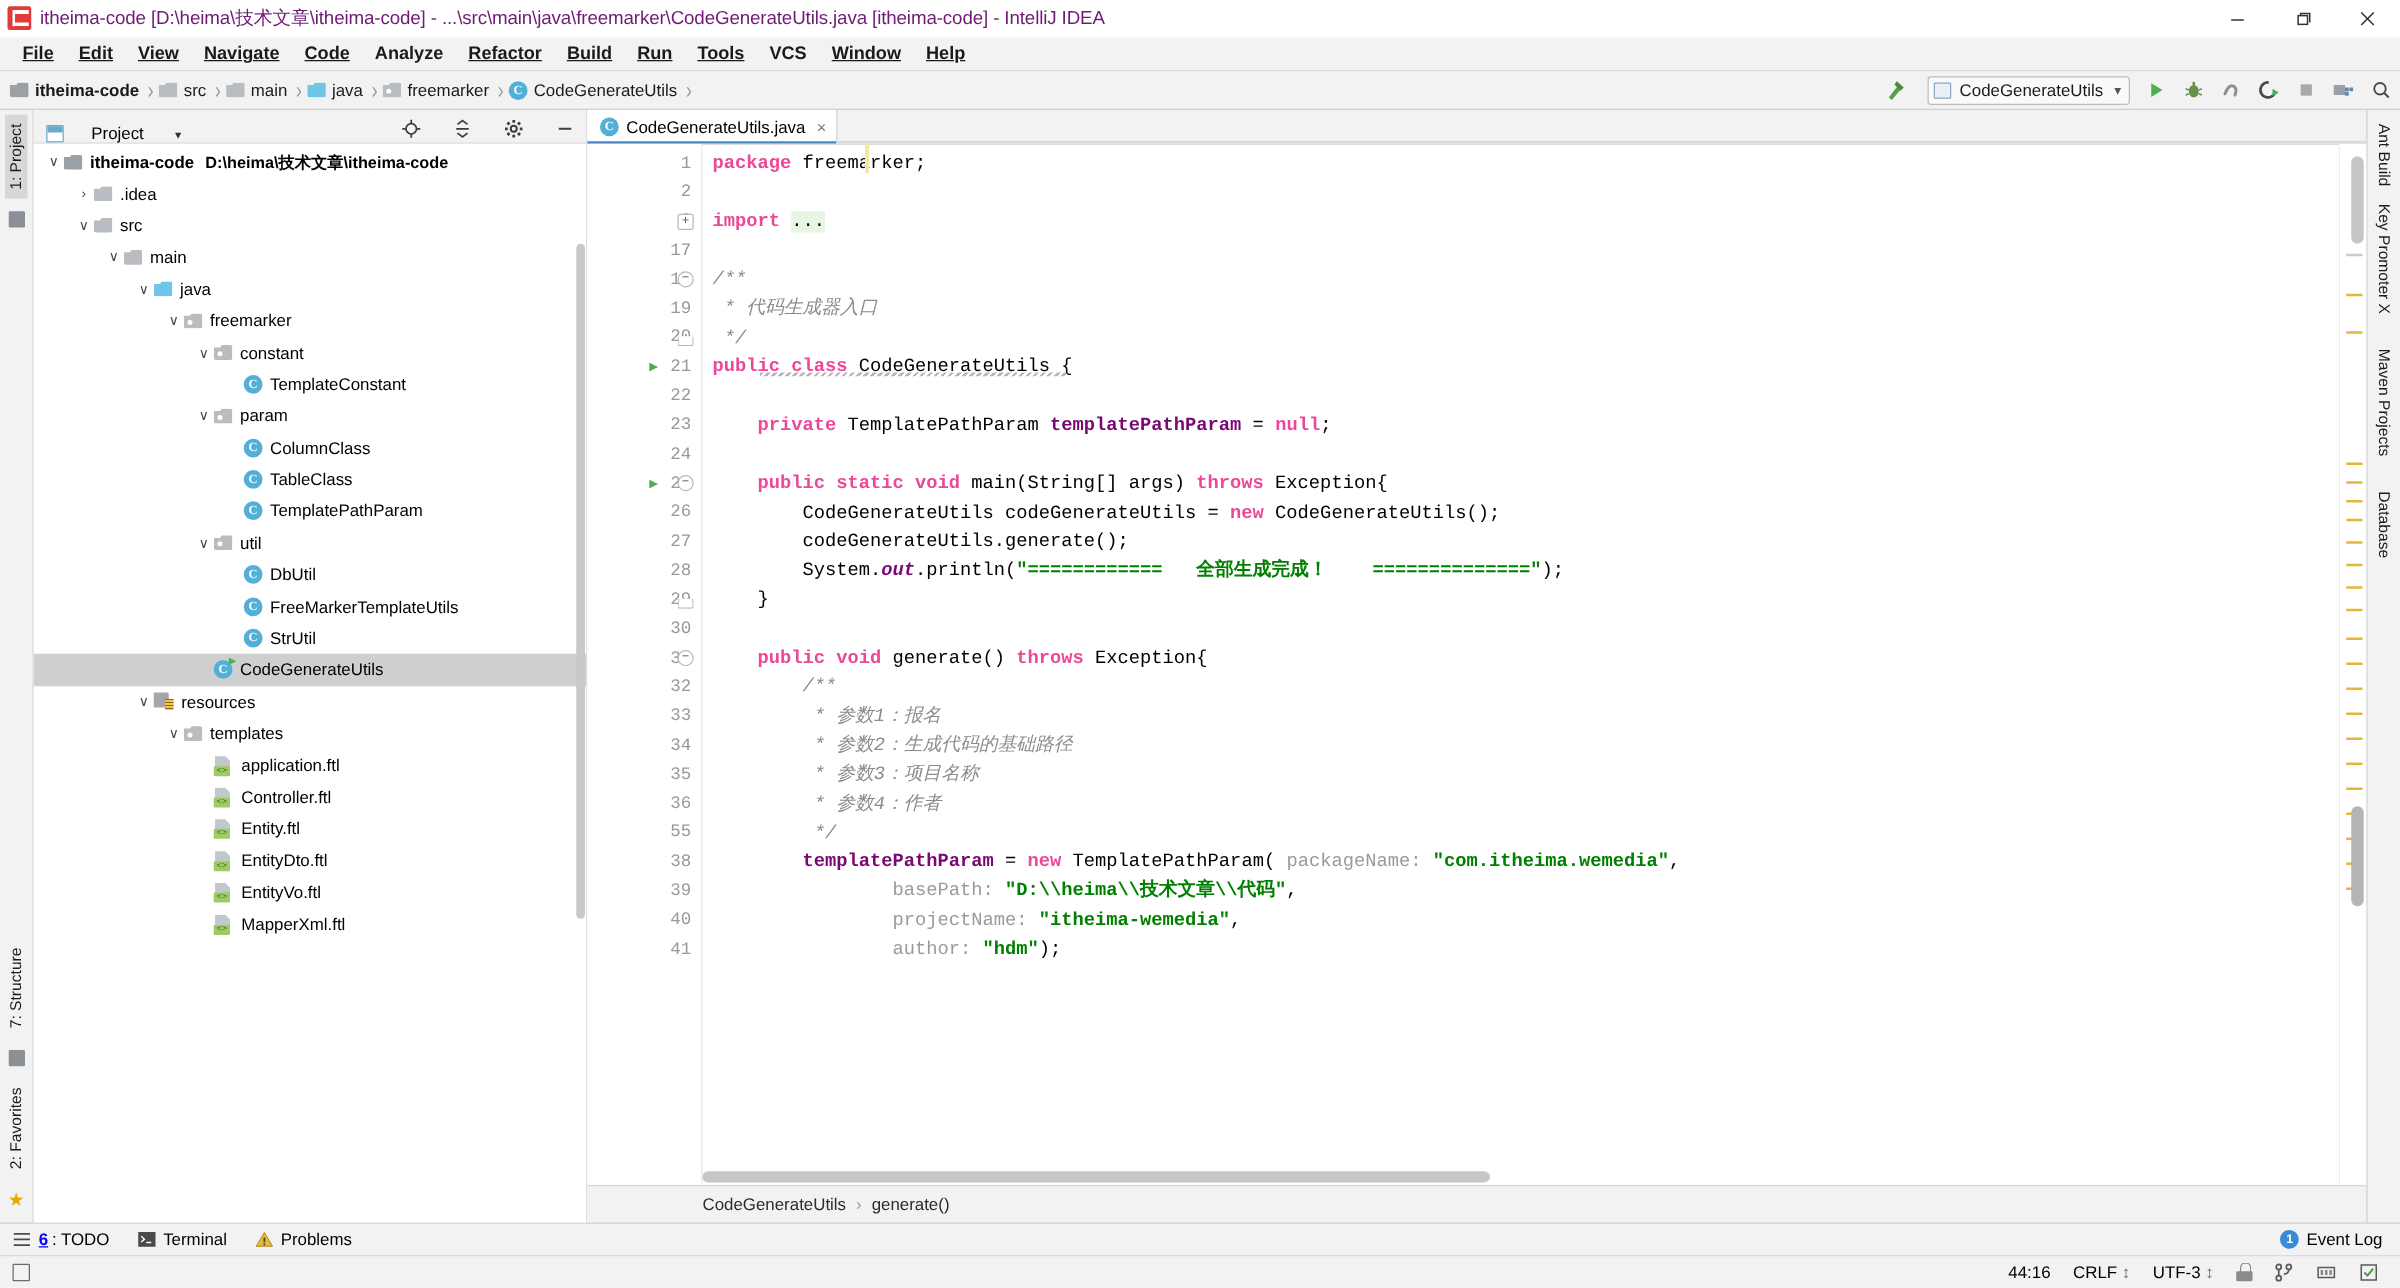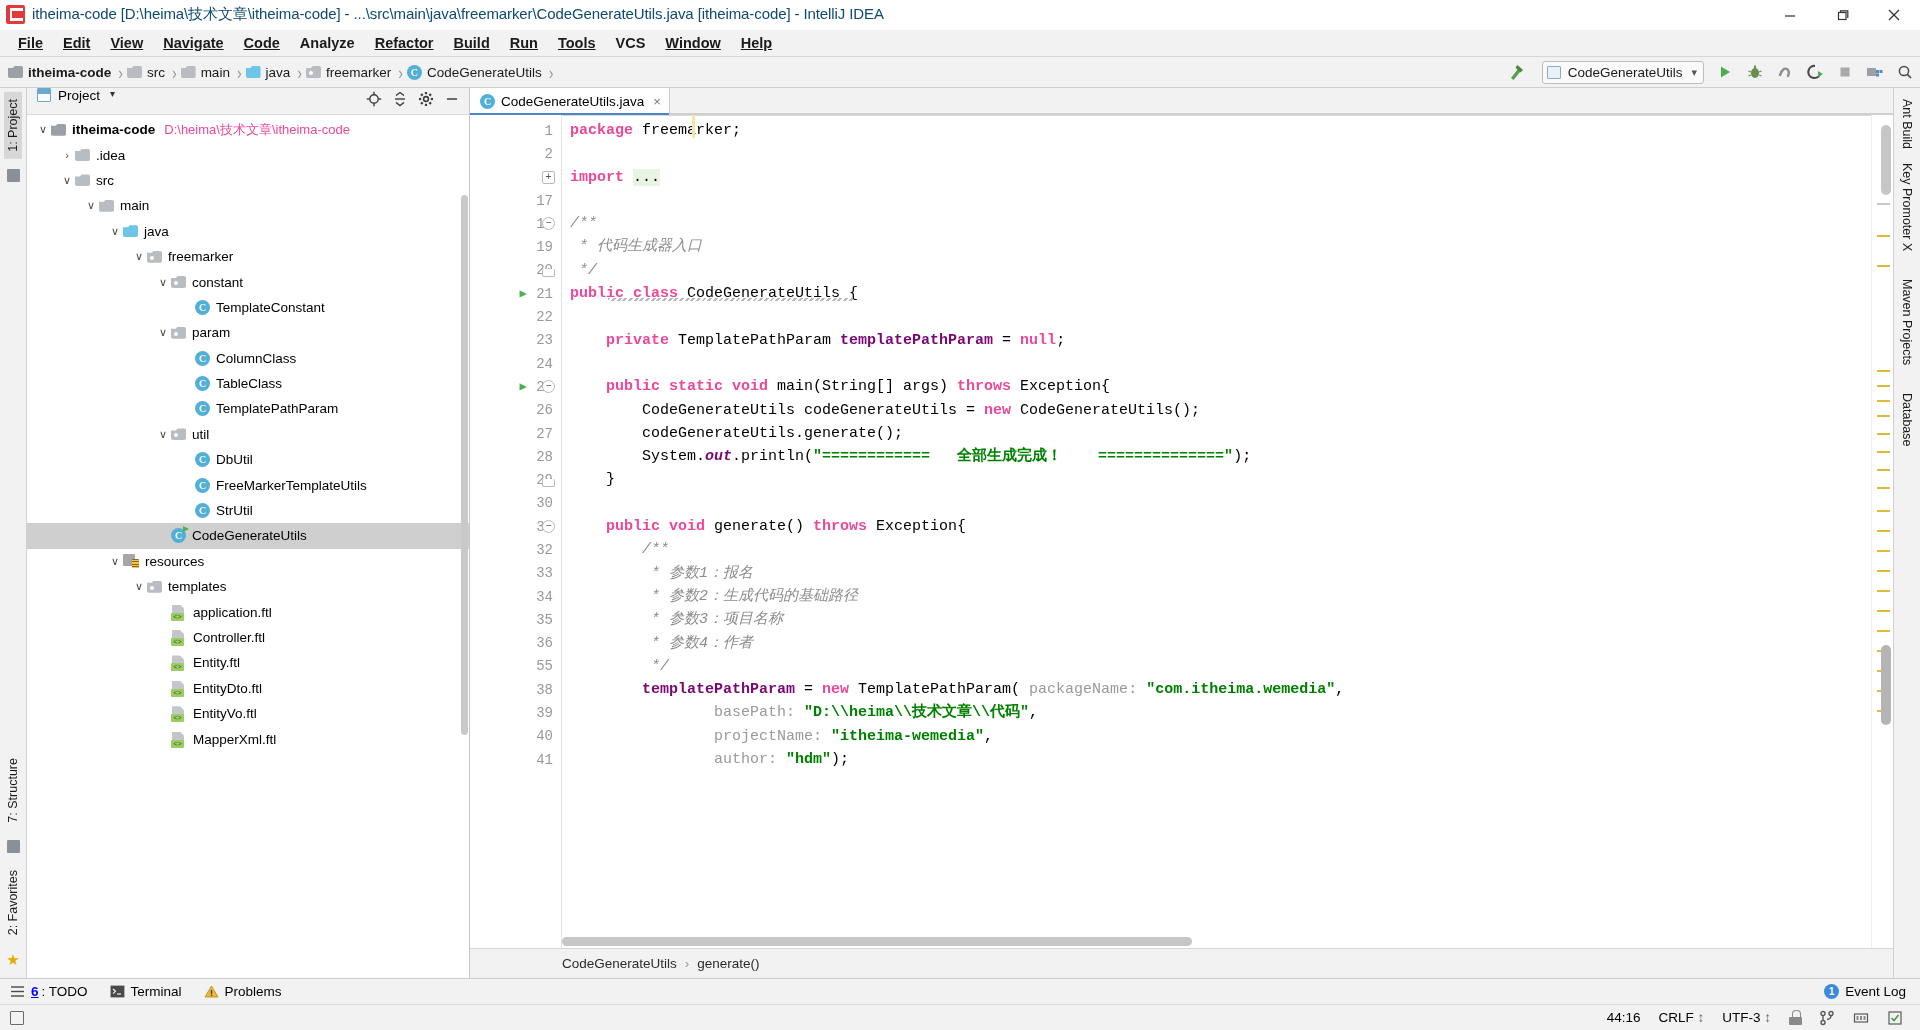--- a/index.html
+++ b/index.html
@@ -25,21 +25,21 @@
   }
   .tb-icon:after {
     content:""; position:absolute; left:4px; top:3px; width:11px; height:13px;
     background:
       linear-gradient(to bottom,#fff 0 3px, transparent 3px),
       linear-gradient(to bottom,#fff 0 3px, transparent 3px);
     background-position: 0 0, 0 10px;
     background-repeat: no-repeat;
     border-left: 2px solid #fff;
   }
-  .tb-title { font-size: 15px; color:#0c4a6e; white-space: nowrap; letter-spacing: -0.1px;}
+  .tb-title { font-size: 15px; color:#701a75; white-space: nowrap; letter-spacing: -0.1px;}
   .tb-spacer { flex: 1 1 auto; }
   .winbtns { display:flex; height:30px; }
   .winbtn {
     width: 52px; height: 30px; display:flex; align-items:center; justify-content:center;
     color:#333; font-size: 15px;
   }
   .winbtn.close { font-size: 17px; }
   .winbtn svg { display:block; }
 
   
@@ -115,42 +115,42 @@
   .vtab.sel { background:#d7d7d7; }
   .vstrip .sq { width:13px; height:13px; margin:10px 0; background:#8b9097; border-radius:1px; }
   .vstrip .star { color:#e8a800; font-size:15px; margin:9px 0 3px 0;}
 
   
   .projpanel {
     width: 443px; flex:0 0 443px; display:flex; flex-direction:column;
     background:#ffffff; border-right:1px solid #c6c6c6;
   }
   .projhead {
-    height:27px; flex:0 0 27px; display:flex; align-items:flex-start;
-    background:#f2f2f2; border-bottom:1px solid #d8d8d8; padding:0 4px 0 10px;
+    height:27px; flex:0 0 27px; display:flex; align-items:flex-end;
+    background:#f2f2f2; border-bottom:1px solid #d8d8d8; padding:0 4px 0 10px;gap:15px;
   }
   .projhead .picon {
     width:14px;height:14px;border:1.6px solid #6aa9cf;background:#fff;margin-right:7px;border-radius:1px;
   }
   .projhead .picon i { display:block; width:100%; height:5px; background:#6aa9cf; }
   .projhead .ptitle { font-size:13.5px; }
   .projhead .chev { margin-left:10px; font-size:10px; color:#333; }
   .projhead .spacer { flex:1 1 auto; }
   .hicon { width:26px; height:22px; display:flex; align-items:center; justify-content:center; color:#3d3d3d; }
 
   .tree { flex:1 1 auto; overflow:hidden; position:relative; padding-top:2px; background:#fff; }
   .trow {
     height:25.4px; display:flex; align-items:center; white-space:nowrap; font-size:13.5px;
     padding-right:6px;
   }
   .trow.sel { background:#cfcfcf; }
   .twist { width:16px; flex:0 0 16px; display:flex; align-items:center; justify-content:center; color:#4a4a4a; font-size:11px; }
   .trow .nm { margin-left:6px; }
   .trow .nm.bold { font-weight:bold; }
-  .trow .path { margin-left:9px; color:#ec4899; font-size:13px; }
+  .trow .path { margin-left:9px; color:#000000; font-size:13px;font-weight:bold; }
   .ftlicon {
     width:16px;height:15px;flex:0 0 16px;position:relative;
   }
   .ftlicon:before{
     content:"";position:absolute;left:1px;top:0;width:12px;height:12px;background:#c3c7cb;
     clip-path: polygon(0 0, 8px 0, 12px 4px, 12px 12px, 0 12px);
   }
   .ftlicon:after{
     content:"<>";position:absolute;left:0;bottom:-1px;width:13px;height:8px;background:#9ccc65;
     color:#2e5c14;font-size:7px;line-height:8px;text-align:center;font-family:"Liberation Mono",monospace;

